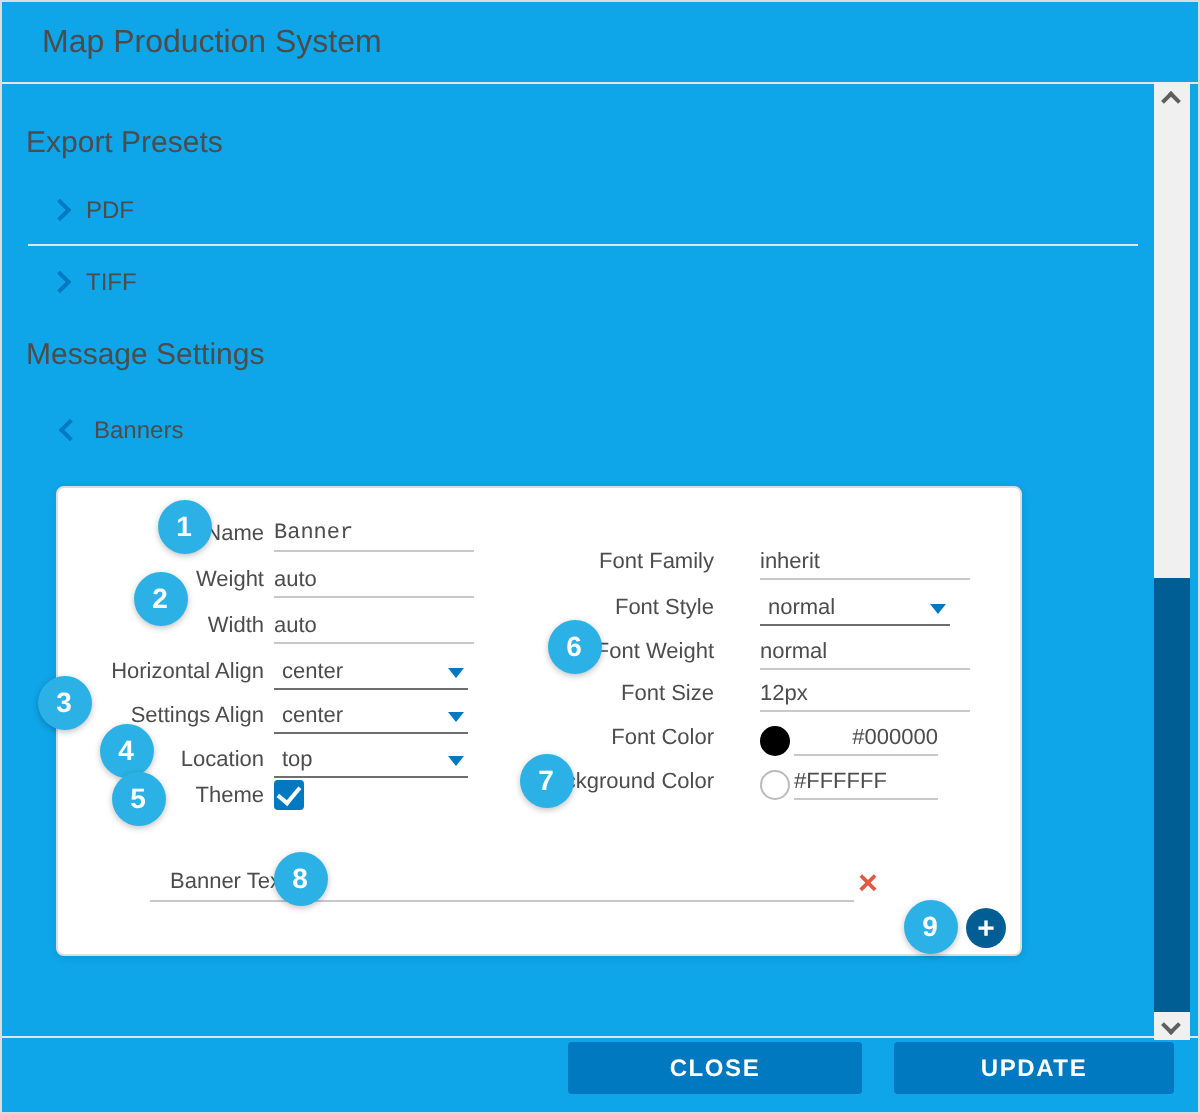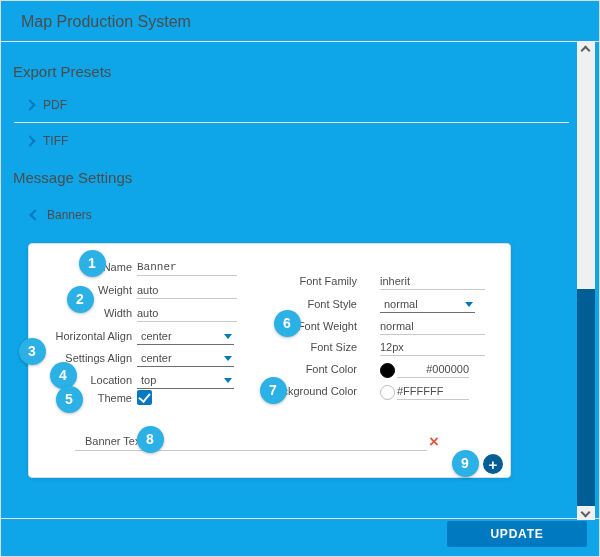--- a/index.html
+++ b/index.html
@@ -121,20 +121,21 @@
       <div class="badge" style="left: -10.5px; top: 93.5px;">3</div>
       <div class="badge" style="left: 20.5px; top: 117.5px;">4</div>
       <div class="badge" style="left: 26.5px; top: 141.5px;">5</div>
       <div class="badge" style="left: 244.5px; top: 65.5px;">6</div>
       <div class="badge" style="left: 230.5px; top: 132.5px;">7</div>
       <div class="badge" style="left: 107.5px; top: 181.5px;">8</div>
       <div class="badge" style="left: 422.5px; top: 205.5px;">9</div>
     </div>
 
   <div class="abs hdiv" style="left:0;top:517px;width:598px;"></div>
+  <button class="btn" style="left:283px;top:520px;width:147px;">CLOSE</button>
   <button class="btn" style="left:446px;top:520px;width:140px;">UPDATE</button>
 
   <div class="abs scroll-track">
     <span class="chev chev-gray scroll-arrow" style="top:6px;transform:rotate(-45deg);"></span>
     <div class="scroll-thumb"></div>
     <span class="chev chev-gray scroll-arrow" style="top:468px;transform:rotate(135deg);"></span>
   </div>
 
 </div>
 

